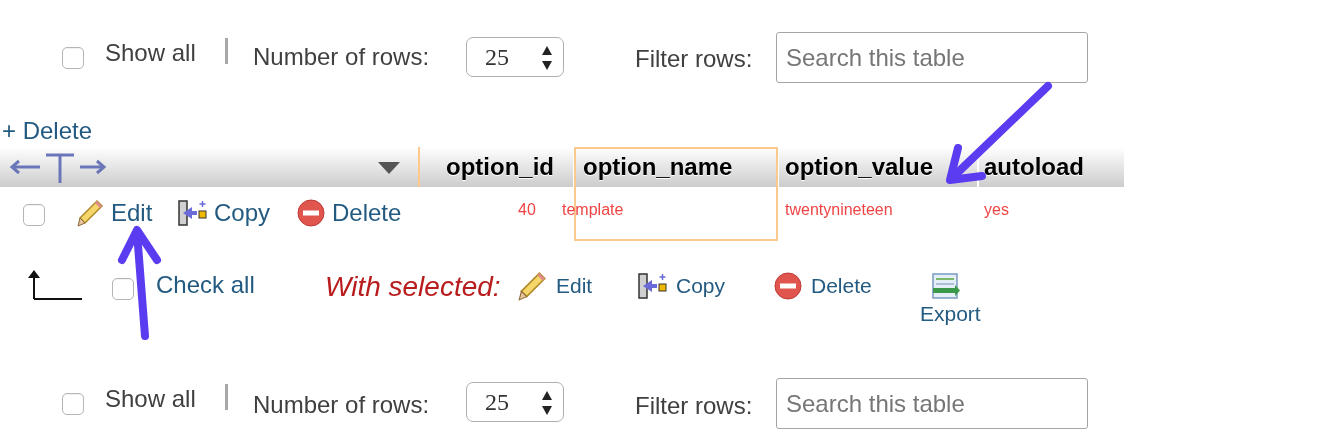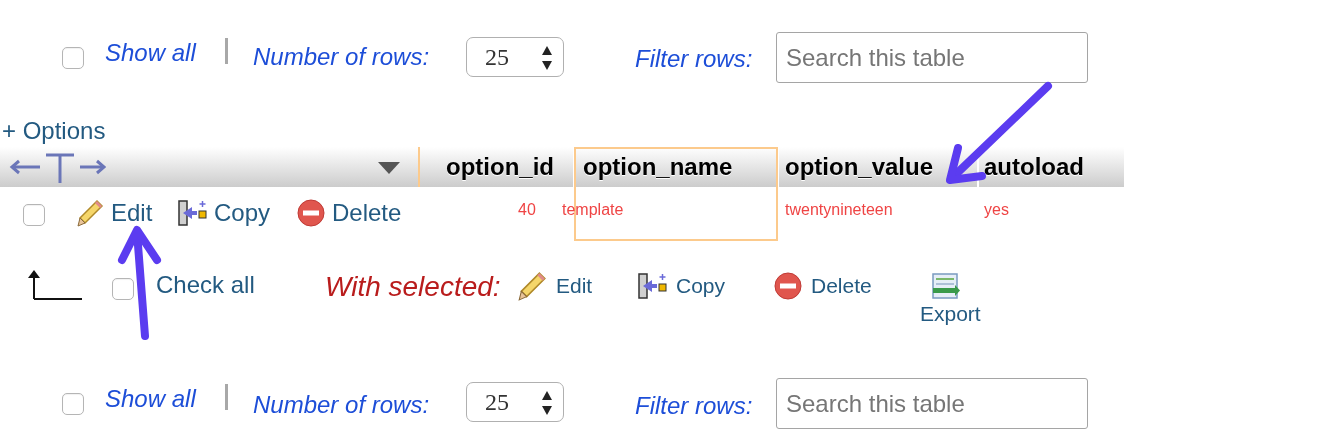--- a/index.html
+++ b/index.html
@@ -8,21 +8,21 @@
       width: 1326px; height: 444px; position: relative; overflow: hidden;
       font-family: "Liberation Sans", sans-serif; color: #333;
     }
     .abs { position: absolute; }
     .nav-row { position: absolute; left: 0; height: 50px; width: 1120px; }
     .cb {
       position: absolute; width: 22px; height: 22px;
       border: 1px solid #b5b5b5; border-radius: 5px; background: #fff;
       box-shadow: inset 0 1px 1px rgba(0,0,0,0.06);
     }
-    .lbl { position: absolute; font-size: 24px; color: #1d4ed8; white-space: nowrap; font-style: italic; }
+    .lbl { position: absolute; font-size: 24px; color: #404040; white-space: nowrap; }
     .sep { position: absolute; width: 3px; height: 26px; background: #a8a8a8; }
     .rows-select {
       position: absolute; width: 98px; height: 40px;
       border: 1px solid #b0b0b0; border-radius: 7px; background: #fff;
       font-size: 24px; color: #333; font-family: Liberation Serif, serif;
     }
     .rows-select .val { position: absolute; left: 18px; top: 6px; }
     .rows-select .spin { position: absolute; right: 10px; top: 7px; width: 12px; height: 26px; }
     .search {
       position: absolute; width: 312px; height: 51px;
@@ -64,21 +64,21 @@
     <span class="val">25</span>
     <svg class="spin" viewBox="0 0 12 26">
       <polygon points="6,1 11,10 1,10" fill="#222"></polygon>
       <polygon points="6,25 11,16 1,16" fill="#222"></polygon>
     </svg>
   </div>
   <span class="lbl" style="left:635px; top:15px;">Filter rows:</span>
   <input class="search" style="left: 776px; top: 2px;" placeholder="Search this table">
 </div>
 
-<a class="abs link" style="left:2px; top:117px; font-size:24px;">+ Options</a>
+<a class="abs link" style="left:2px; top:117px; font-size:24px;">+ Delete</a>
 
 <div class="header-strip"></div>
 <svg class="abs" style="left:8px; top:150px;" width="98" height="34" viewBox="0 0 98 34">
   <g stroke="#6b76b8" stroke-width="3" fill="none">
     <line x1="4" y1="17" x2="32" y2="17"></line>
     <polyline points="11,11 4,17 11,23"></polyline>
     <line x1="38" y1="5" x2="66" y2="5"></line>
     <line x1="52" y1="5" x2="52" y2="33"></line>
     <line x1="72" y1="17" x2="96" y2="17"></line>
     <polyline points="89,11 96,17 89,23"></polyline>

